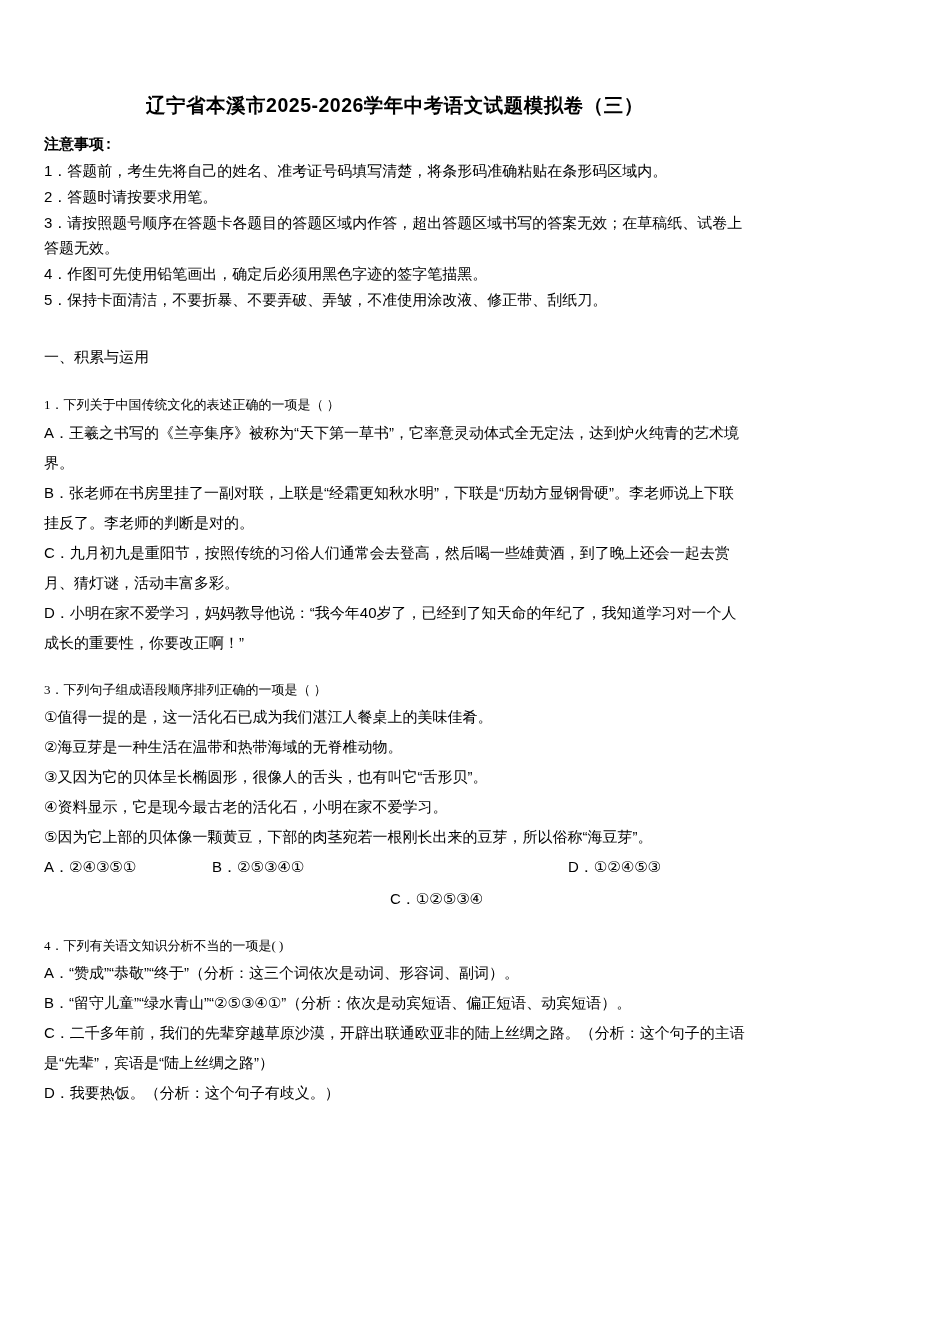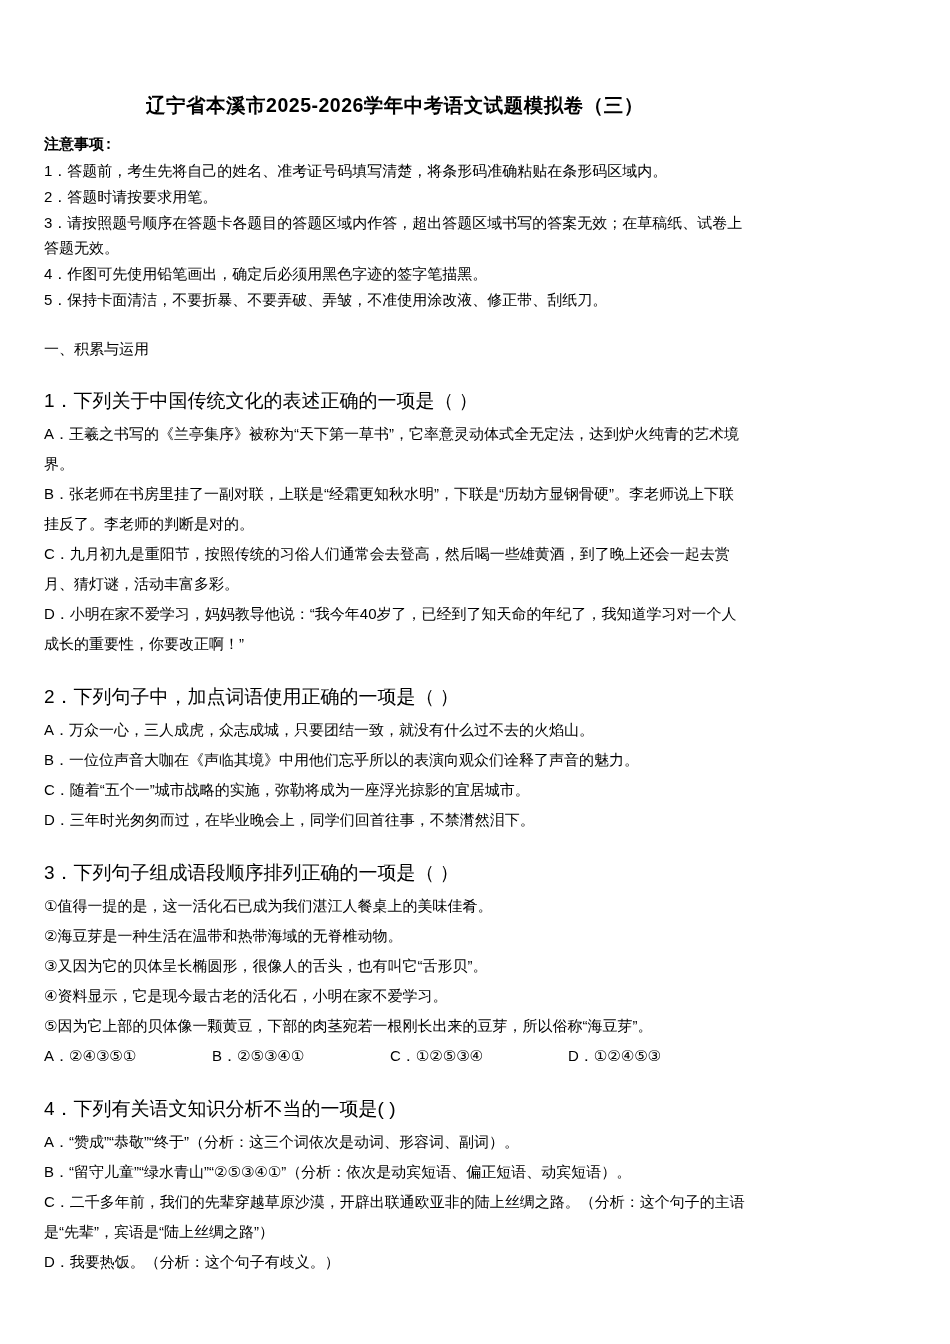--- a/index.html
+++ b/index.html
@@ -39,46 +39,46 @@
     padding: 0;
   }
   .notice-list li {
     font-size: 15px;
     line-height: 1.72;
     font-family: "Liberation Sans", "DejaVu Sans", sans-serif;
   }
   .section-head {
     font-size: 15px;
     line-height: 1.9;
-    margin-top: 22px;
-    font-family: Liberation Sans, sans-serif;
+    margin-top: 32px;
+    font-family: Liberation Mono, monospace;
   }
   .q-stem {
-    font-size: 19px;
+    font-size: 13px;
     line-height: 1.95;
-    font-family: Liberation Sans, sans-serif;
+    font-family: Liberation Serif, serif;
     margin-top: 19px;
   }
   .q-opt {
     font-size: 15px;
     line-height: 2.0;
     font-family: "Liberation Sans", "DejaVu Sans", sans-serif;
   }
   .opt-row {
     font-size: 15px;
     line-height: 2.0;
     font-family: "Liberation Sans", "DejaVu Sans", sans-serif;
     display: flex;
   }
   .opt-row span {
     display: inline-block;
   }
   .opt-a { width: 168px; }
   .opt-b { width: 178px; }
-  .opt-c { width: 178px; }
+  .opt-c { width: 178px; margin-top: 32px; }
   .opt-d { width: 178px; }
   .block {
     margin-top: 2px;
   }
 </style>
 </head>
 <body>
 
 <div class="page">
 
@@ -96,27 +96,20 @@
   <div class="section-head">一、积累与运用</div>
 
   <div class="block">
     <div class="q-stem">1．下列关于中国传统文化的表述正确的一项是（              ）</div>
     <div class="q-opt">A．王羲之书写的《兰亭集序》被称为“天下第一草书”，它率意灵动体式全无定法，达到炉火纯青的艺术境界。</div>
     <div class="q-opt">B．张老师在书房里挂了一副对联，上联是“经霜更知秋水明”，下联是“历劫方显钢骨硬”。李老师说上下联挂反了。李老师的判断是对的。</div>
     <div class="q-opt">C．九月初九是重阳节，按照传统的习俗人们通常会去登高，然后喝一些雄黄酒，到了晚上还会一起去赏月、猜灯谜，活动丰富多彩。</div>
     <div class="q-opt">D．小明在家不爱学习，妈妈教导他说：“我今年40岁了，已经到了知天命的年纪了，我知道学习对一个人成长的重要性，你要改正啊！”</div>
   </div>
 
-  <div class="block">
-    <div class="q-stem">2．下列句子中，加点词语使用正确的一项是（      ）</div>
-    <div class="q-opt">A．万众一心，三人成虎，众志成城，只要团结一致，就没有什么过不去的火焰山。</div>
-    <div class="q-opt">B．一位位声音大咖在《声临其境》中用他们忘乎所以的表演向观众们诠释了声音的魅力。</div>
-    <div class="q-opt">C．随着“五个一”城市战略的实施，弥勒将成为一座浮光掠影的宜居城市。</div>
-    <div class="q-opt">D．三年时光匆匆而过，在毕业晚会上，同学们回首往事，不禁潸然泪下。</div>
-  </div>
 
   <div class="block">
     <div class="q-stem">3．下列句子组成语段顺序排列正确的一项是（          ）</div>
     <div class="q-opt">①值得一提的是，这一活化石已成为我们湛江人餐桌上的美味佳肴。</div>
     <div class="q-opt">②海豆芽是一种生活在温带和热带海域的无脊椎动物。</div>
     <div class="q-opt">③又因为它的贝体呈长椭圆形，很像人的舌头，也有叫它“舌形贝”。</div>
     <div class="q-opt">④资料显示，它是现今最古老的活化石，小明在家不爱学习。</div>
     <div class="q-opt">⑤因为它上部的贝体像一颗黄豆，下部的肉茎宛若一根刚长出来的豆芽，所以俗称“海豆芽”。</div>
     <div class="opt-row">
       <span class="opt-a">A．②④③⑤①</span>

